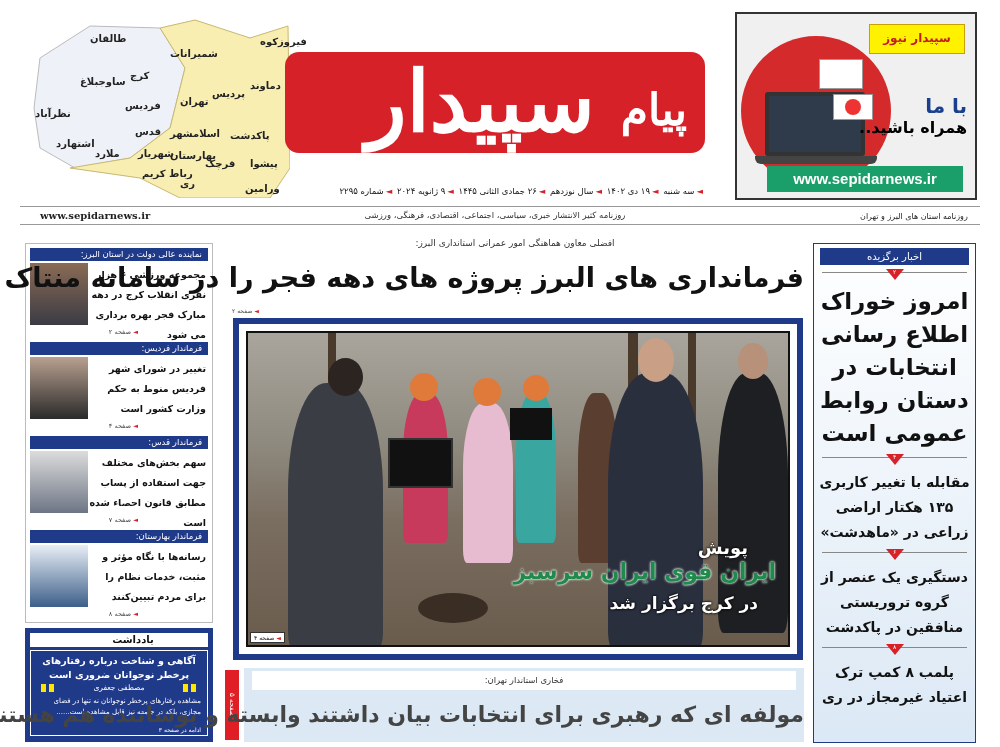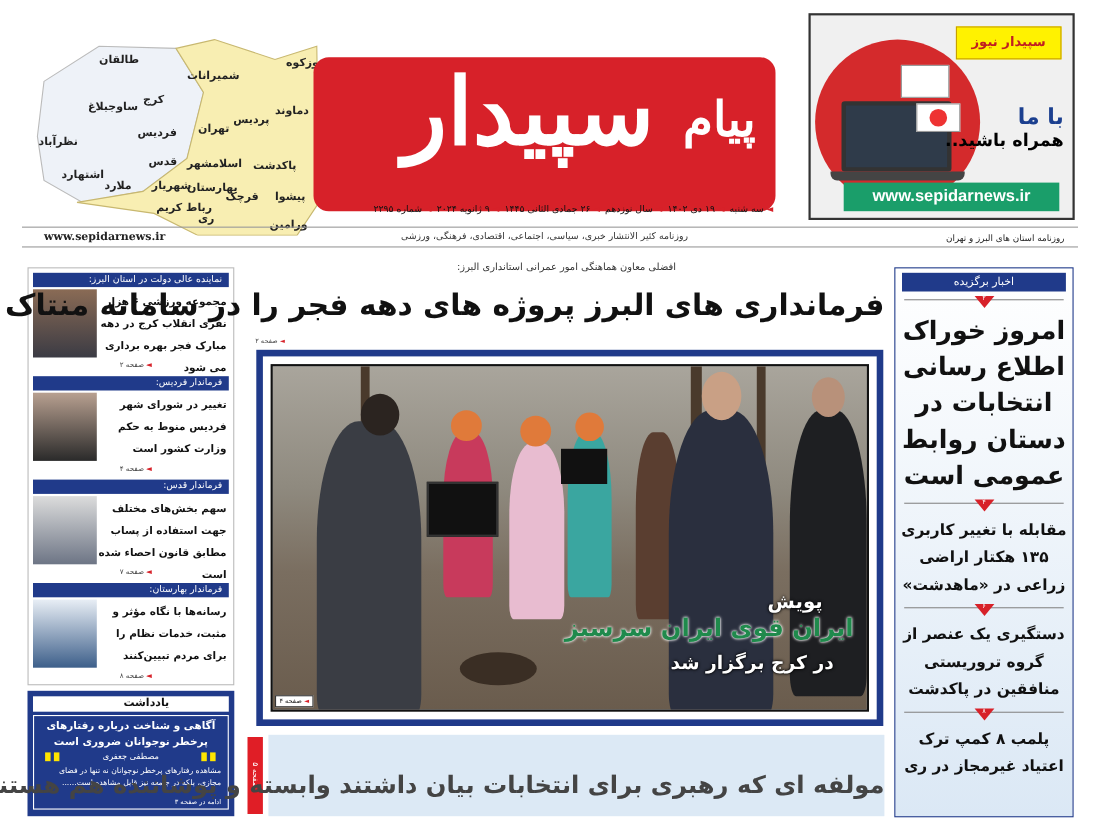--- a/index.html
+++ b/index.html
@@ -2,26 +2,26 @@
 <html><head>
 <meta charset="utf-8">
 <style>
   * { box-sizing: border-box; margin: 0; padding: 0; }
   html, body { width: 1000px; height: 747px; background: #ffffff; overflow: hidden; }
   body { position: relative; font-family: "DejaVu Sans", sans-serif; color: #111; }
   .abs { position: absolute; }
   .rtl { direction: rtl; }
 
   
-  .map { left: 20px; top: 24px; width: 270px; height: 190px; }
+  .map { left: 20px; top: 8px; width: 270px; height: 190px; }
   .map svg { width: 100%; height: 100%; }
   .map-label { position: absolute; font-size: 10px; font-weight: bold; color: #222; white-space: nowrap; }
 
   
-  .mast { left: 285px; top: 52px; width: 420px; height: 140px; background: #d72129; border-radius: 14px; }
+  .mast { left: 285px; top: 52px; width: 420px; height: 101px; background: #d72129; border-radius: 14px; }
   .mast-title { position: absolute; right: 110px; top: 8px; font-family: "DejaVu Serif", serif; font-size: 84px; font-weight: bold; color: #fff; line-height: 1; }
   .mast-sub { position: absolute; right: 18px; top: 36px; font-family: "DejaVu Serif", serif; font-size: 44px; color: #fff; font-weight: bold; line-height: 1; }
   .dateline { left: 285px; top: 186px; width: 420px; font-size: 8.5px; font-weight: normal; text-align: right; white-space: nowrap; overflow: hidden; }
   .dateline .arr { color: #d72129; margin: 0 2px; }
   .tagline { left: 285px; top: 210px; width: 420px; font-size: 8.5px; text-align: center; color: #333; }
   .hrule { height: 1px; background: #999; }
 
   
   .ad { left: 735px; top: 12px; width: 242px; height: 188px; border: 2px solid #333; background: #f0f0f0; overflow: hidden; }
   .ad-circle { position: absolute; left: 4px; top: 22px; width: 150px; height: 150px; border-radius: 50%; background: #d42a2c; }
@@ -253,14 +253,15 @@
     <div style="position:absolute;left:170px;top:260px;width:70px;height:30px;border-radius:50%;background:#3a2e24"></div>
     <div class="cap-line1 rtl">پویش</div>
     <div class="cap-line2 rtl">ایران قوی ایران سرسبز</div>
     <div class="cap-line3 rtl">در کرج برگزار شد</div>
     <div class="photo-page rtl"><i>◄</i> <span>صفحه ۴</span></div>
   </div>
 </div>
 
 <div class="abs side-tab">صفحه ۵</div>
 <div class="abs bottom rtl">
+  <div class="bottom-kicker">فخاری استاندار تهران:</div>
   <div class="bottom-head">مولفه ای که رهبری برای انتخابات بیان داشتند وابسته و پوشاننده هم هستند</div>
 </div>
 
 </body></html>

